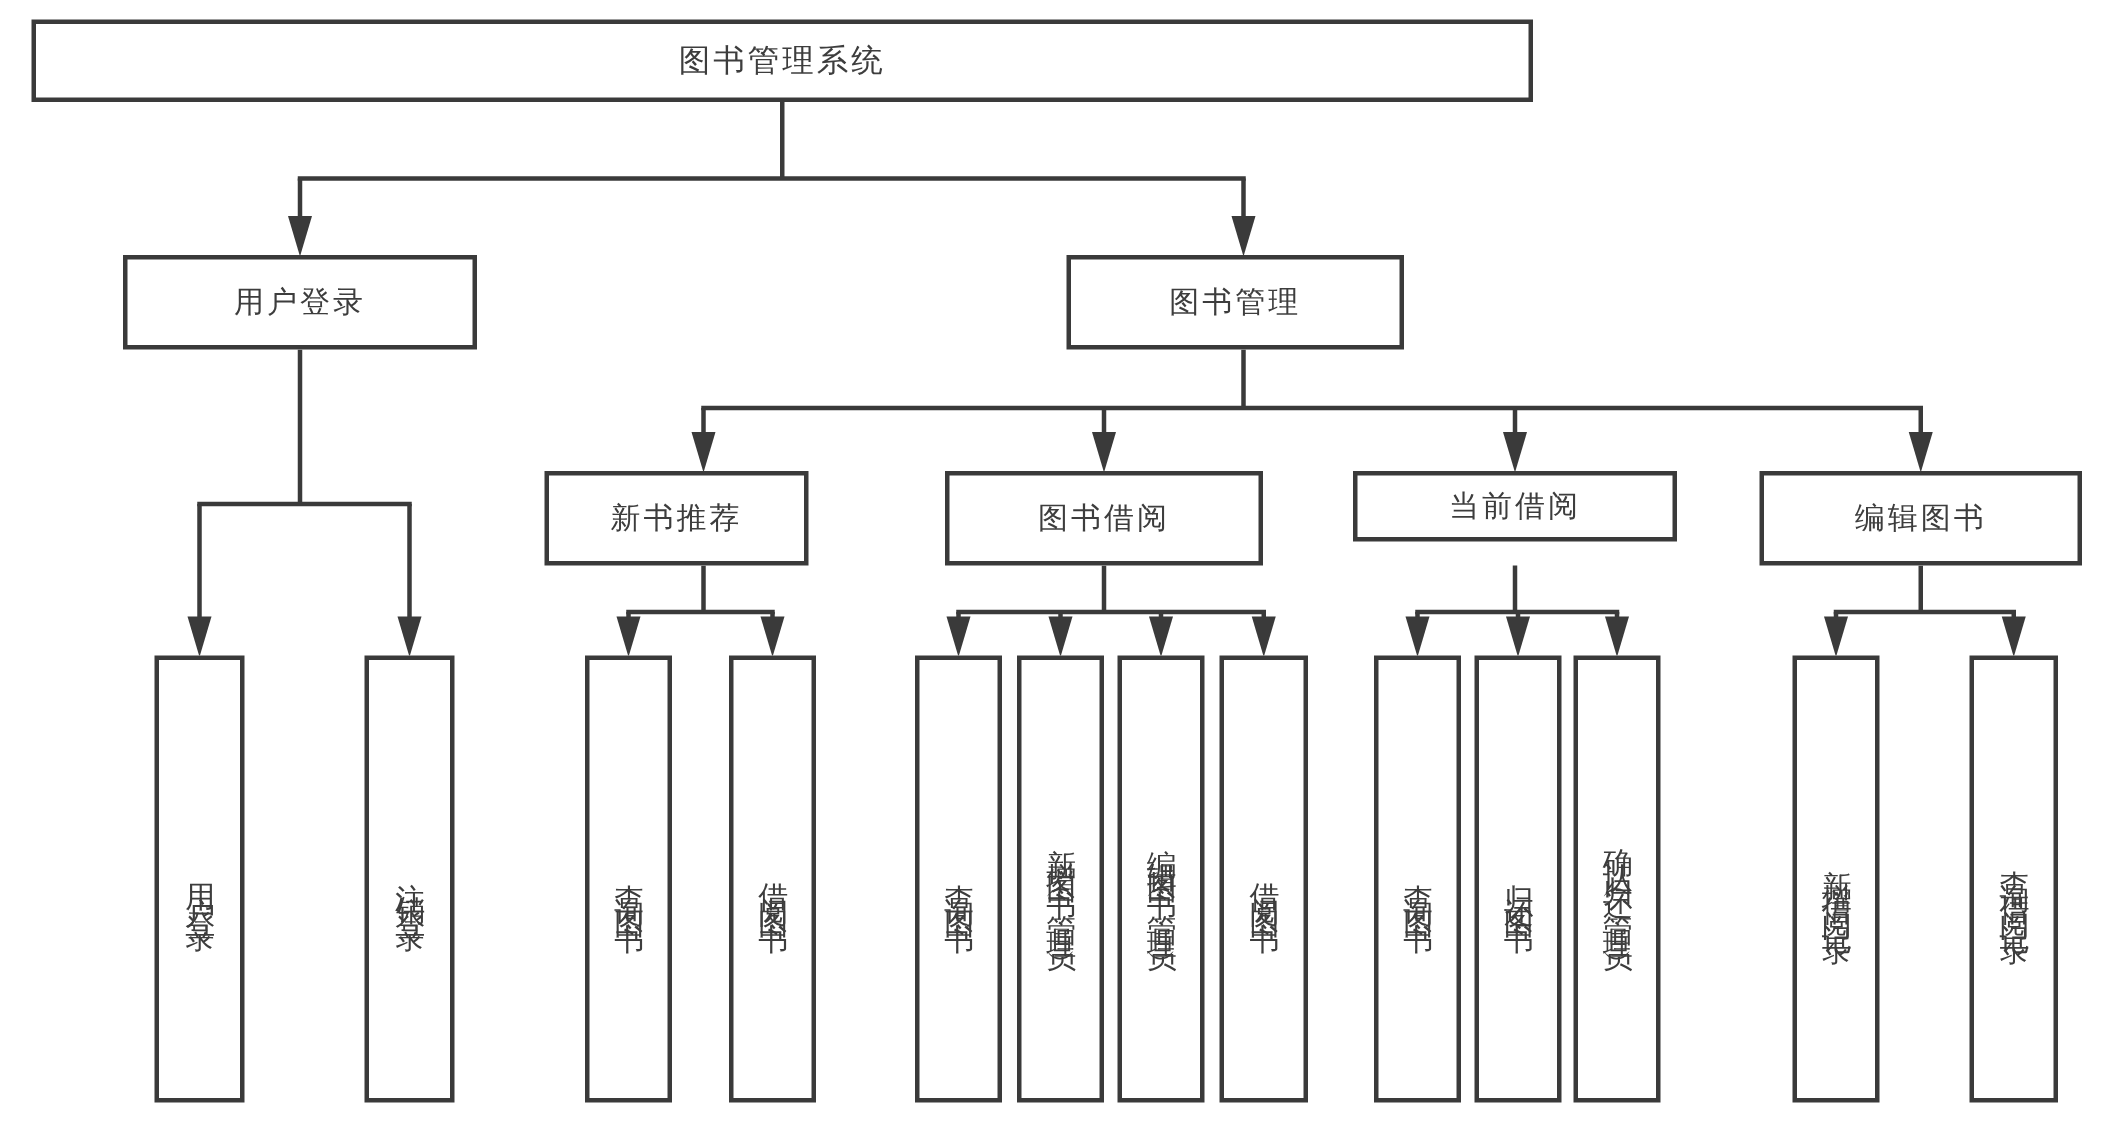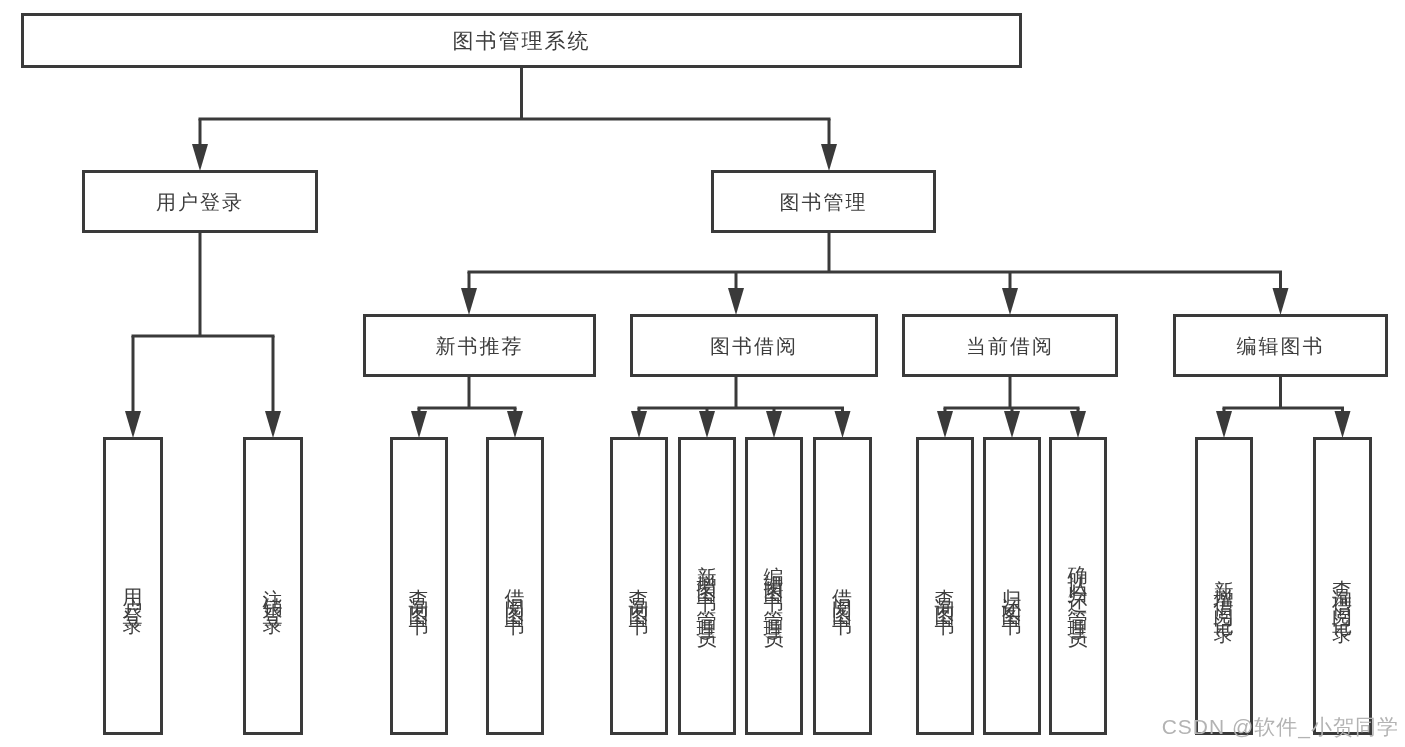--- a/index.html
+++ b/index.html
@@ -113,43 +113,42 @@
       <polygon points="1012,438 1004,411 1020,411" fill="#3a3a3a"></polygon>
       <line x1="1078" y1="408" x2="1078" y2="412" stroke="#3a3a3a" stroke-width="3"></line>
       <polygon points="1078,438 1070,411 1086,411" fill="#3a3a3a"></polygon>
       <line x1="1280.5" y1="377" x2="1280.5" y2="408" stroke="#3a3a3a" stroke-width="3"></line>
       <line x1="1222.5" y1="408" x2="1344" y2="408" stroke="#3a3a3a" stroke-width="3"></line>
       <line x1="1224" y1="408" x2="1224" y2="412" stroke="#3a3a3a" stroke-width="3"></line>
       <polygon points="1224,438 1216,411 1232,411" fill="#3a3a3a"></polygon>
       <line x1="1342.5" y1="408" x2="1342.5" y2="412" stroke="#3a3a3a" stroke-width="3"></line>
       <polygon points="1342.5,438 1334.5,411 1350.5,411" fill="#3a3a3a"></polygon>
     </svg>
-  <div class="watermark">CSDN @软件_小贺同学</div>
 <div class="node h root" style="left: 21px; top: 13px; width: 1001px; height: 55px;">
       <span class="label">图书管理系统</span>
     </div>
     <div class="node h" style="left: 82px; top: 170px; width: 236px; height: 63px;">
       <span class="label">用户登录</span>
     </div>
     <div class="node h" style="left: 711px; top: 170px; width: 225px; height: 63px;">
       <span class="label">图书管理</span>
     </div>
     <div class="node v" style="left: 103px; top: 437px; width: 60px; height: 298px;">
       <span class="label">用户登录</span>
     </div>
     <div class="node v" style="left: 243px; top: 437px; width: 60px; height: 298px;">
       <span class="label">注销登录</span>
     </div>
-    <div class="node h" style="left: 363px; top: 314px; width: 233px; height: 63px;">
+    <div class="node h" style="left: 363px; top: 314px; width: 176px; height: 63px;">
       <span class="label">新书推荐</span>
     </div>
-    <div class="node h" style="left: 630px; top: 314px; width: 248px; height: 63px;">
+    <div class="node h" style="left: 630px; top: 314px; width: 212px; height: 63px;">
       <span class="label">图书借阅</span>
     </div>
-    <div class="node h" style="left: 902px; top: 314px; width: 216px; height: 63px;">
+    <div class="node h" style="left: 902px; top: 314px; width: 216px; height: 47px;">
       <span class="label">当前借阅</span>
     </div>
     <div class="node h" style="left: 1173px; top: 314px; width: 215px; height: 63px;">
       <span class="label">编辑图书</span>
     </div>
     <div class="node v" style="left: 390px; top: 437px; width: 58px; height: 298px;">
       <span class="label">查询图书</span>
     </div>
     <div class="node v" style="left: 486px; top: 437px; width: 58px; height: 298px;">
       <span class="label">借阅图书</span>

